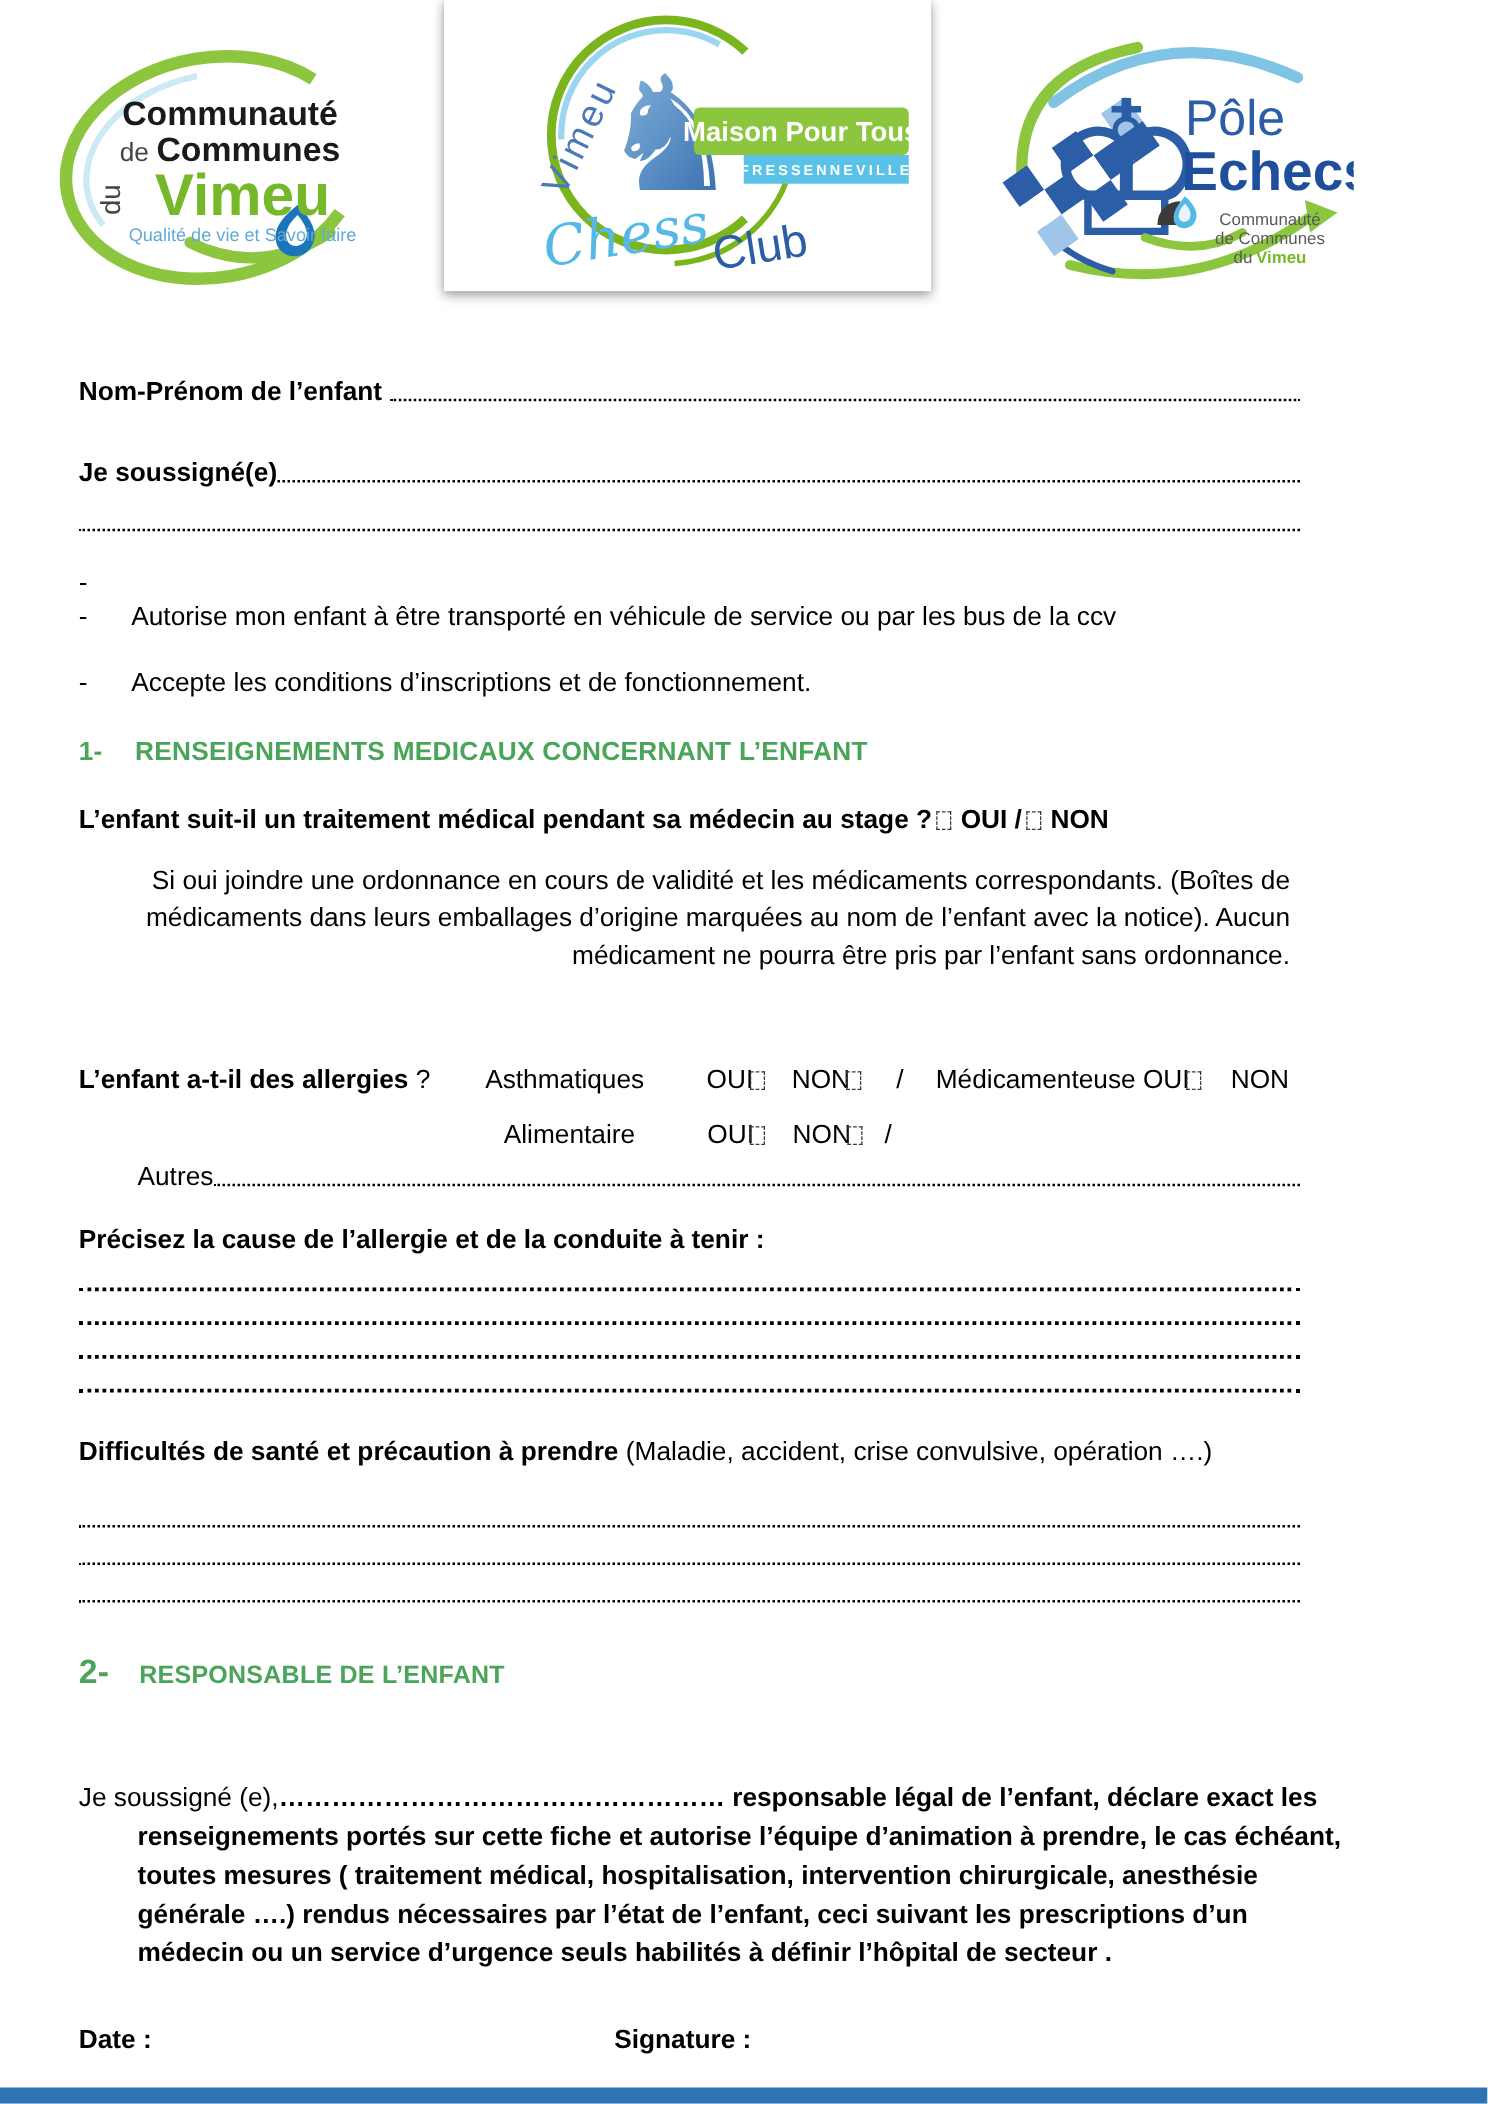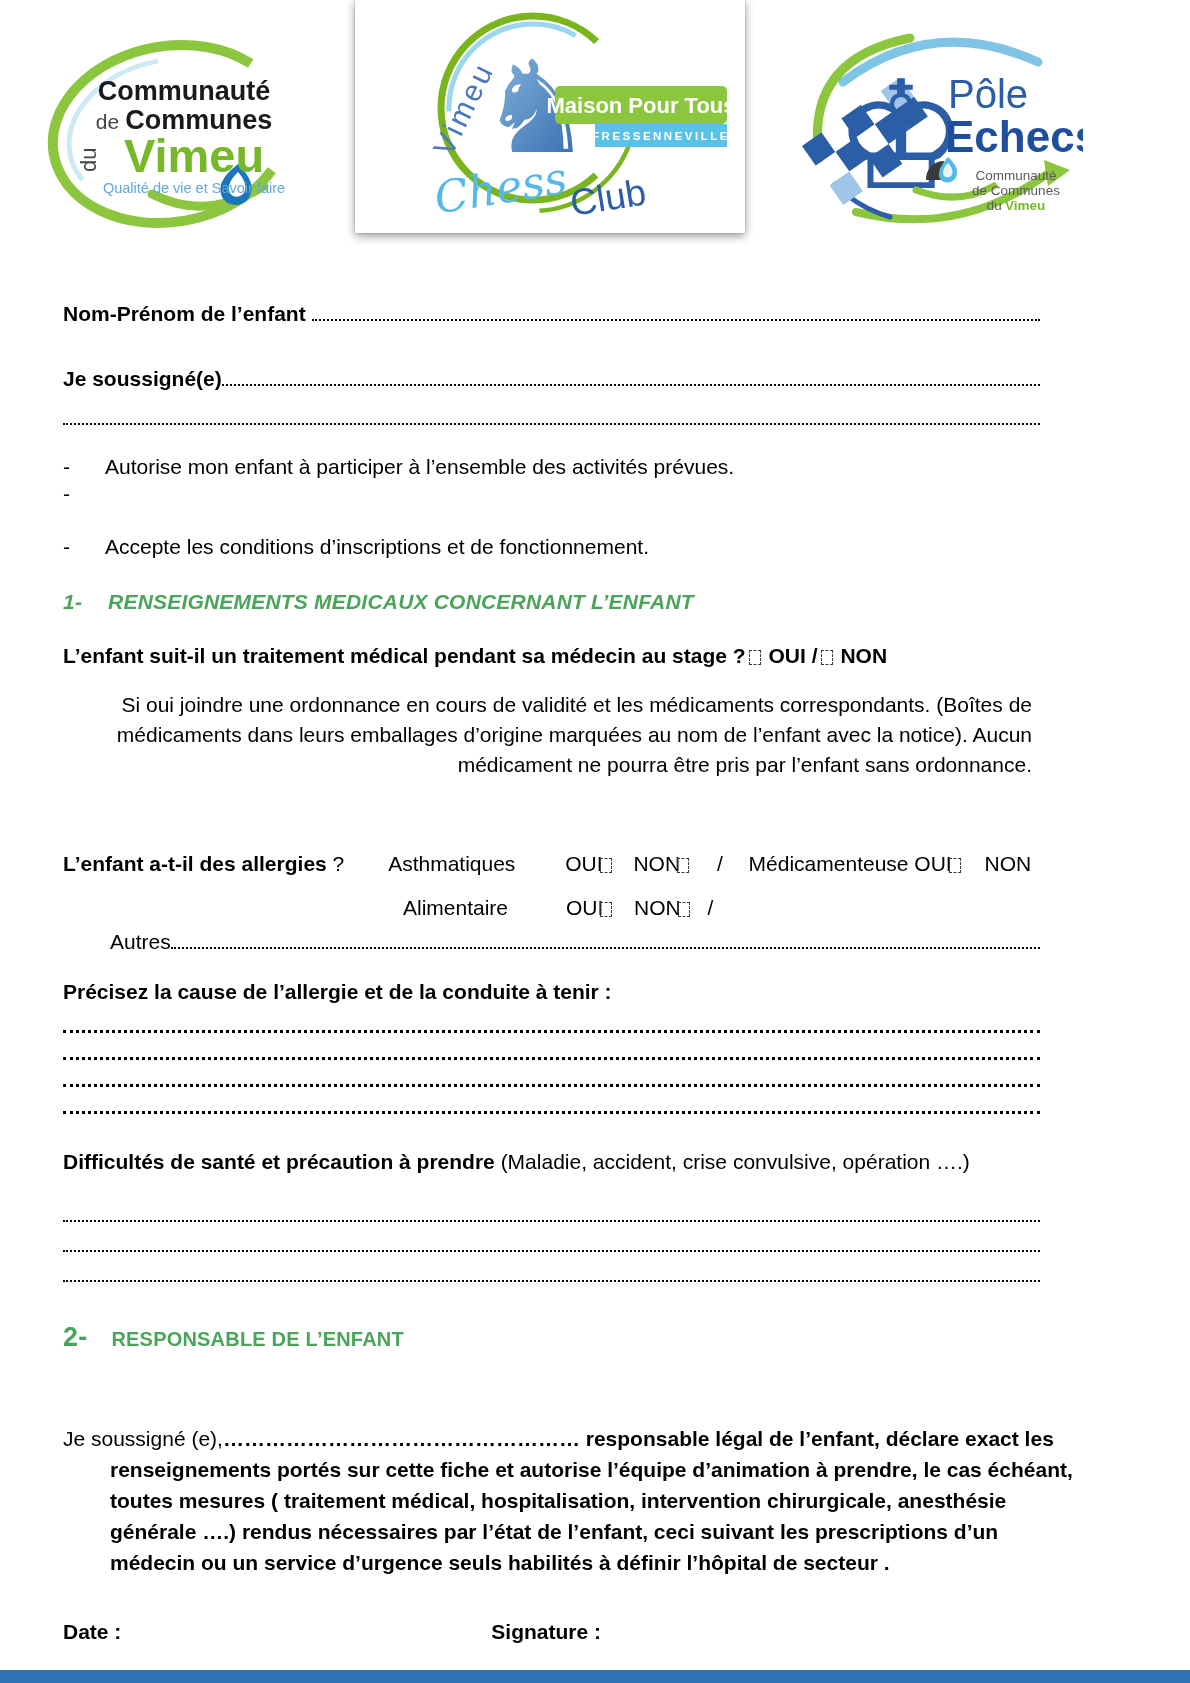--- a/index.html
+++ b/index.html
@@ -27,21 +27,21 @@
   .dotline-l{border-bottom:2.2px dotted #000;height:0;margin-top:28px;}
 
   .cbx{
     display:inline-block;width:10px;height:13px;border:1px dashed #3a3a3a;
     vertical-align:-2px;margin:0 2px 0 3px;
   }
   .bullet{display:flex;line-height:27px;}
   .bullet .dash{width:42px;flex:0 0 42px;}
 
   .h-green{color:#4aa45a;font-weight:bold;letter-spacing:.2px;}
-  .h1{margin-top:30px;font-size:21px;font-style:italic;}
+  .h1{margin-top:30px;font-size:21px;}
   .h1 .num{margin-right:26px;}
   .h2{margin-top:40px;font-size:20px;}
   .h2 .num{font-size:27px;margin-right:24px;}
 
   .note{margin-top:22px;text-align:right;line-height:30px;padding:0 8px;}
   .treat{margin-top:30px;}
   .allergy1{margin-top:72px;white-space:nowrap;}
   .allergy2{margin-top:20px;padding-left:340px;}
   .autres-row{margin-top:10px;padding-left:47px;}
   .cause{margin-top:26px;}
@@ -149,24 +149,24 @@
   <div class="row" style="margin-top:41px">
     <span class="b">Je soussigné(e)</span>
     <span class="dotfill"></span>
   </div>
 
   <div class="dotline-full" style="margin-top:32px"></div>
 
   <div style="margin-top:28px">
     <div class="bullet">
       <span class="dash">-</span>
-      <span>Autorise mon enfant à participer à l’ensemble des activités prévues.</span>
     </div>
     <div class="bullet">
       <span class="dash">-</span>
+      <span>Autorise mon enfant à être transporté en véhicule de service ou par les bus de la ccv</span>
     </div>
     <div class="bullet" style="margin-top:26px">
       <span class="dash">-</span>
       <span>Accepte les conditions d’inscriptions et de fonctionnement.</span>
     </div>
   </div>
 
   <div class="h-green h1">
     <span class="num">1-</span><span>RENSEIGNEMENTS MEDICAUX CONCERNANT L’ENFANT</span>
   </div>

